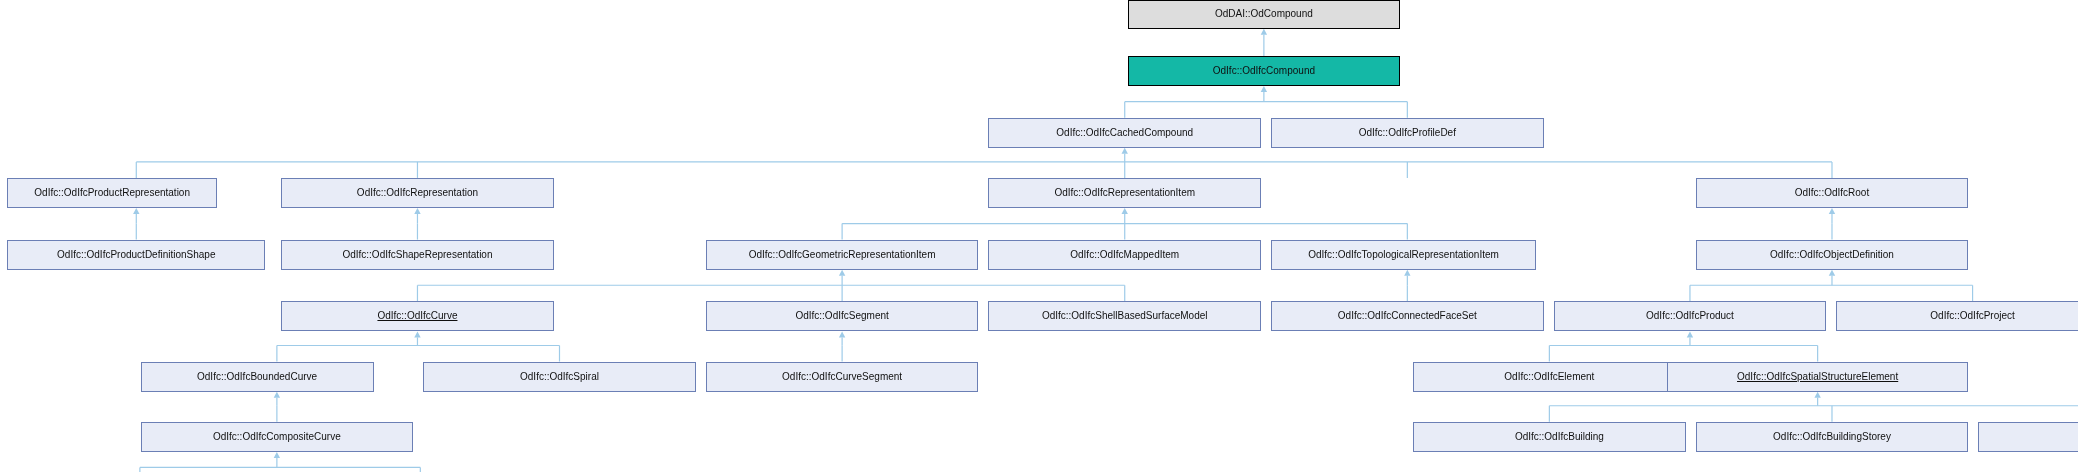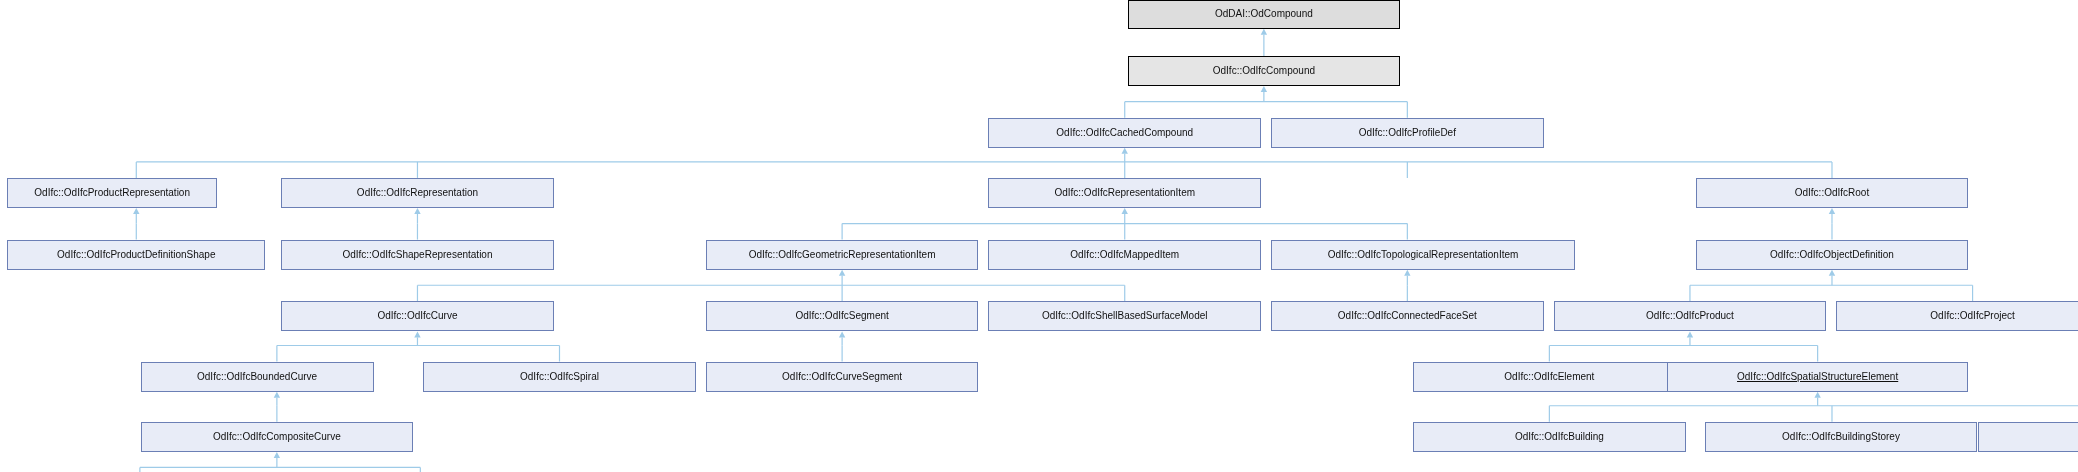--- a/index.html
+++ b/index.html
@@ -3,21 +3,21 @@
 <meta charset="utf-8">
 <style>
   html,body{margin:0;padding:0;background:#ffffff;}
   body{width:2078px;height:472px;position:relative;overflow:hidden;
        font-family:"Liberation Sans","DejaVu Sans",sans-serif;}
   #diagram{position:absolute;left:0;top:0;width:2078px;height:472px;}
   .node{position:absolute;box-sizing:border-box;display:flex;align-items:center;
         justify-content:center;font-size:10px;line-height:1;color:#101010;
         white-space:nowrap;letter-spacing:0px;}
   .node.root{background:#dddddd;border:1px solid #000000;}
-  .node.plain{background:#e5e5e5;border:1px solid #000000;}
+  .node.plain{background:#14b8a6;border:1px solid #000000;}
   .node.cls{background:#e8ecf7;border:1px solid #6b7fb5;}
   svg.links{position:absolute;left:0;top:0;width:2078px;height:472px;pointer-events:none;}
   .lnk{stroke:#9ecbe8;stroke-width:1.2;fill:none;}
   .arw{fill:#9ecbe8;}
 </style>
 </head>
 <body>
 
 <div id="diagram">
   <svg class="links" id="links-svg">
@@ -123,27 +123,27 @@
     </div>
     <div class="node cls" style="left: 281.182px; top: 239.578px; width: 272.574px; height: 30.1266px;">
       <span>OdIfc::OdIfcShapeRepresentation</span>
     </div>
     <div class="node cls" style="left: 705.823px; top: 239.578px; width: 272.574px; height: 30.1266px;">
       <span>OdIfc::OdIfcGeometricRepresentationItem</span>
     </div>
     <div class="node cls" style="left: 988.439px; top: 239.578px; width: 272.574px; height: 30.1266px;">
       <span>OdIfc::OdIfcMappedItem</span>
     </div>
-    <div class="node cls" style="left: 1271.06px; top: 239.578px; width: 304px; height: 30.1266px;">
+    <div class="node cls" style="left: 1271.06px; top: 239.578px; width: 265px; height: 30.1266px;">
       <span>OdIfc::OdIfcTopologicalRepresentationItem</span>
     </div>
     <div class="node cls" style="left: 1695.7px; top: 239.578px; width: 272.574px; height: 30.1266px;">
       <span>OdIfc::OdIfcObjectDefinition</span>
     </div>
-    <div class="node cls" style="left: 281.182px; top: 301.266px; width: 272.574px; height: 30.1266px;">
+    <div class="node cls" style="left: 281.182px; top: 301.266px; width: 272.574px; height: 30.1266px; text-decoration: underline;">
       <span>OdIfc::OdIfcCurve</span>
     </div>
     <div class="node cls" style="left: 705.823px; top: 301.266px; width: 272.574px; height: 30.1266px;">
       <span>OdIfc::OdIfcSegment</span>
     </div>
     <div class="node cls" style="left: 988.439px; top: 301.266px; width: 272.574px; height: 30.1266px;">
       <span>OdIfc::OdIfcShellBasedSurfaceModel</span>
     </div>
     <div class="node cls" style="left: 1271.06px; top: 301.266px; width: 272.574px; height: 30.1266px;">
       <span>OdIfc::OdIfcConnectedFaceSet</span>
@@ -168,19 +168,19 @@
     </div>
     <div class="node cls" style="left: 1667.01px; top: 361.519px; width: 301.266px; height: 30.1266px; text-decoration: underline;">
       <span>OdIfc::OdIfcSpatialStructureElement</span>
     </div>
     <div class="node cls" style="left: 140.591px; top: 421.772px; width: 272.574px; height: 30.1266px;">
       <span>OdIfc::OdIfcCompositeCurve</span>
     </div>
     <div class="node cls" style="left: 1413.08px; top: 421.772px; width: 272.574px; height: 30.1266px; padding-left: 20px;">
       <span>OdIfc::OdIfcBuilding</span>
     </div>
-    <div class="node cls" style="left: 1695.7px; top: 421.772px; width: 272.574px; height: 30.1266px; margin-left: 9px;">
+    <div class="node cls" style="left: 1695.7px; top: 421.772px; width: 272.574px; height: 30.1266px;">
       <span>OdIfc::OdIfcBuildingStorey</span>
     </div>
     <div class="node cls" style="left: 1978.31px; top: 421.772px; width: 272.574px; height: 30.1266px;">
       <span>OdIfc::OdIfcSite</span>
     </div>
   </div>
 
 </body></html>

